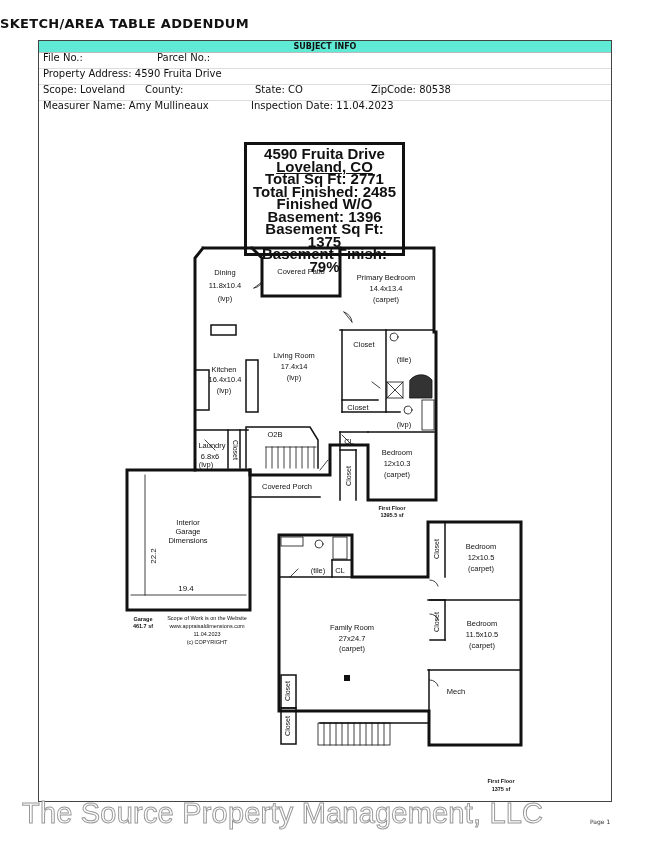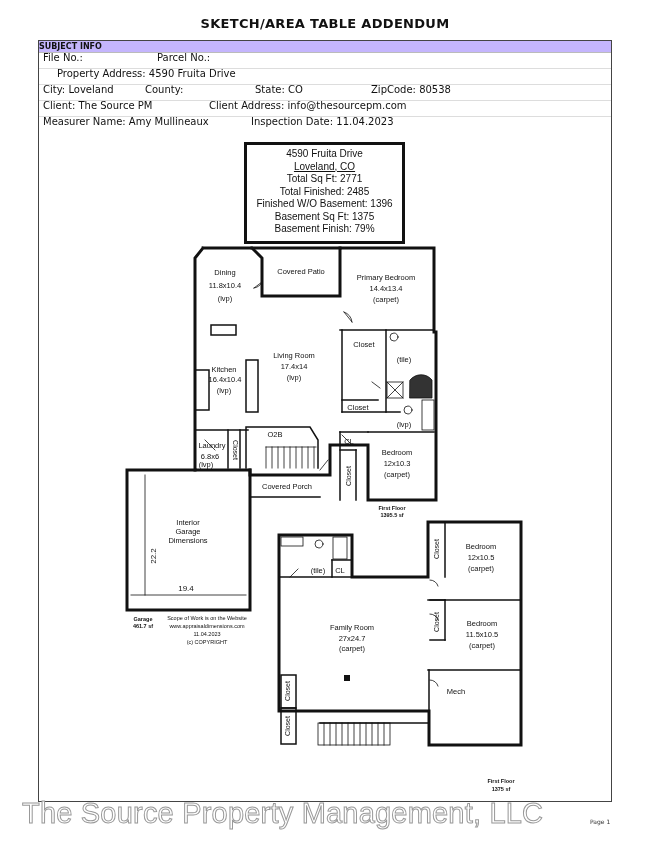--- a/index.html
+++ b/index.html
@@ -1,59 +1,55 @@
 <!DOCTYPE html>
 <html><head>
 <meta charset="utf-8">
 <style>
   * { box-sizing: border-box; margin: 0; padding: 0; }
   html, body { width: 650px; height: 841px; background: #fff; overflow: hidden; }
   body { position: relative; font-family: "DejaVu Sans", sans-serif; color: #111; }
-  .title { position: absolute; top: 16px; left: 0; width: 650px; text-align: center;
+  .title { position: absolute; top: 16px; left: 0; width: 650px; text-align: left;
            font-weight: bold; font-size: 13px; letter-spacing: 0.3px; }
   .frame { position: absolute; left: 38px; top: 40px; width: 574px; height: 762px;
            border: 1px solid #444; }
-  .bar { height: 12px; background: #c4b5fd; text-align: left; font-weight: bold;
+  .bar { height: 12px; background: #5eead4; text-align: center; font-weight: bold;
          font-size: 8px; line-height: 12px; border-bottom: 1px solid #bbb; }
   .row { position: relative; height: 16px; font-size: 10px; line-height: 10.5px;
          border-bottom: 1px solid #ddd; padding-left: 4px; white-space: nowrap; }
   .row span { position: absolute; top: 0; }
   .sketch-bar { border-top: 2px solid #555; }
   svg text { font-family: "Liberation Sans", sans-serif; }
-  .infobox { position: absolute; left: 244px; top: 142px; width: 161px; height: 102px;
+  .infobox { position: absolute; left: 244px; top: 142px; width: 161px; height: 114px;
              border: 3px solid #111; text-align: center; font-family: "Liberation Sans", sans-serif;
-             font-weight: normal; font-size: 10px; line-height: 12.5px; padding-top: 3px; background:#fff; }
+             font-weight: bold; font-size: 15px; line-height: 12.5px; padding-top: 3px; background:#fff; }
   .infobox .u { text-decoration: underline; }
   .watermark { position: absolute; left: 10px; top: 797px; font-family: "Liberation Sans", sans-serif;
                font-size: 29px; color: #fff; -webkit-text-stroke: 1px #999; letter-spacing: 0.2px; margin-left: 12px; }
   .page { position: absolute; left: 590px; top: 818px; font-size: 6px; color: #333; }
 </style>
 </head>
 <body>
 
 <div class="title">SKETCH/AREA TABLE ADDENDUM</div>
 
 <div class="frame">
   <div class="bar">SUBJECT INFO</div>
   <div class="row">
     <span style="left:4px">File No.:</span>
     <span style="left:118px">Parcel No.:</span>
   </div>
   <div class="row">
-    <span style="left:18px">Property Address: 4590 Fruita Drive</span>
+    <span style="left:4px">Property Address: 4590 Fruita Drive</span>
   </div>
   <div class="row">
-    <span style="left:4px">City: Loveland</span>
+    <span style="left:4px">Scope: Loveland</span>
     <span style="left:106px">County:</span>
     <span style="left:216px">State: CO</span>
     <span style="left:332px">ZipCode: 80538</span>
-  </div>
-  <div class="row">
-    <span style="left:4px">Client: The Source PM</span>
-    <span style="left:170px">Client Address: info@thesourcepm.com</span>
   </div>
   <div class="row" style="border-bottom:none">
     <span style="left:4px">Measurer Name: Amy Mullineaux</span>
     <span style="left:212px">Inspection Date: 11.04.2023</span>
   </div>
 </div>
 
 <div class="infobox">
   <div>4590 Fruita Drive</div>
   <div class="u">Loveland, CO</div>

